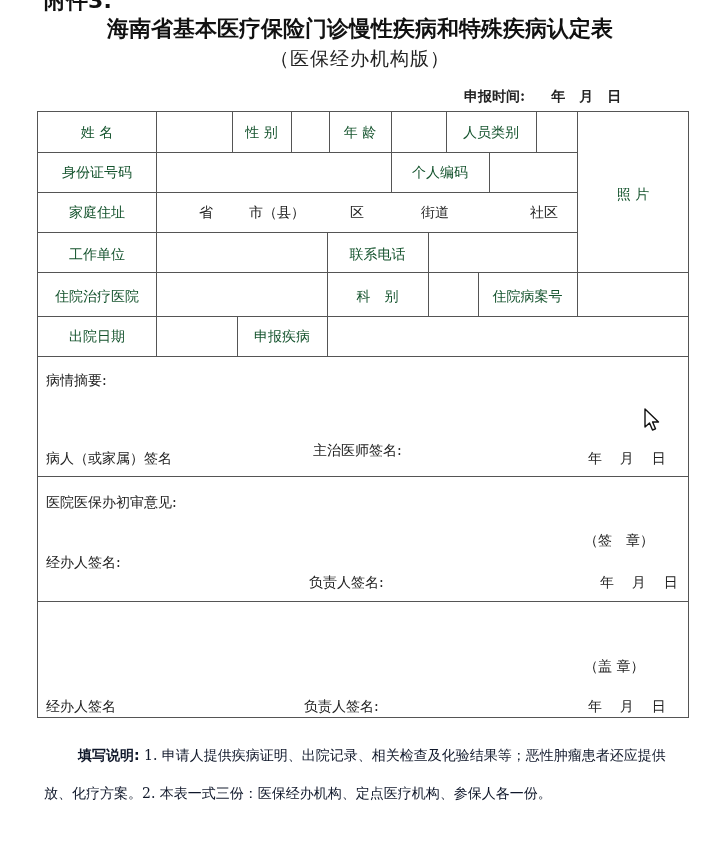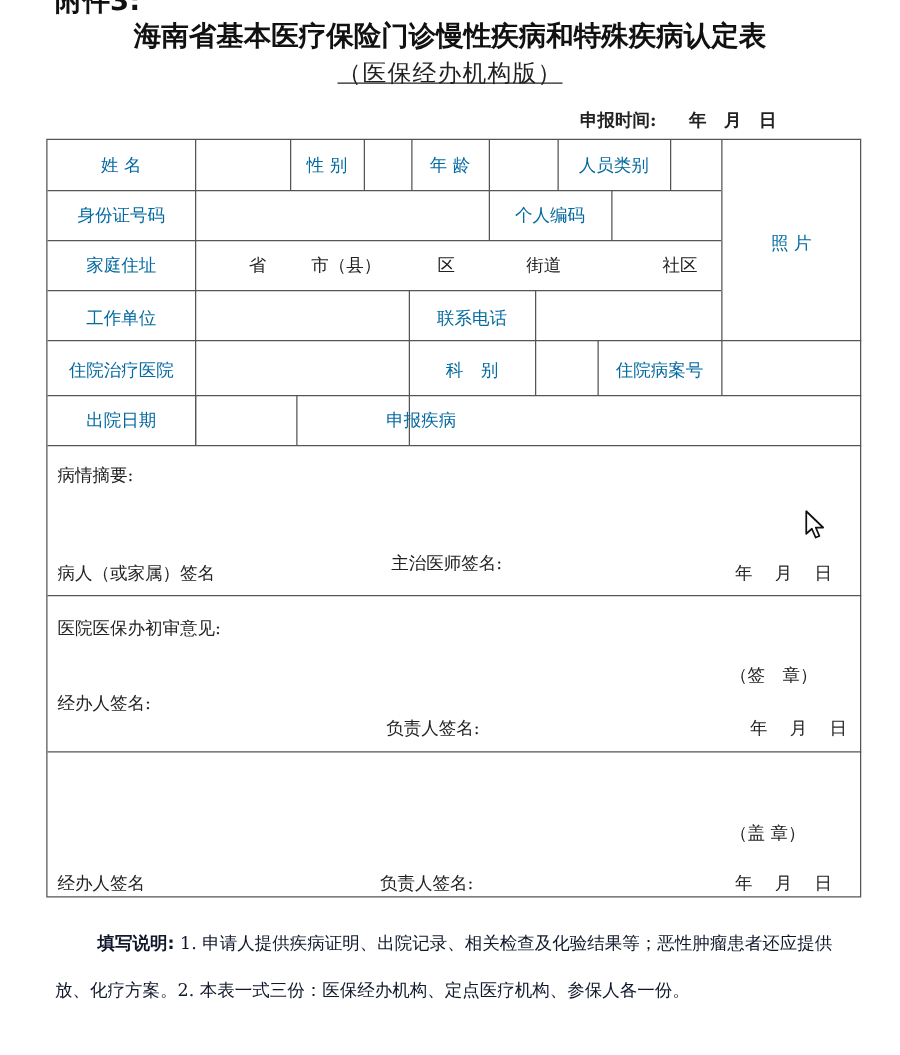--- a/index.html
+++ b/index.html
@@ -3,30 +3,30 @@
 <meta charset="utf-8">
 <style>
   html, body { margin:0; padding:0; background:#ffffff; }
   body { width:720px; height:844px; position:relative; overflow:hidden;
          font-family:"DejaVu Serif","Liberation Serif",serif; color:#222; }
   .abs { position:absolute; white-space:nowrap; }
   .attach { left:44px; top:-14px; font-size:22px; font-weight:bold; font-family:"DejaVu Sans","Liberation Sans",sans-serif; color:#111; }
   .title { left:0; width:720px; top:14px; text-align:center; font-size:22px; font-weight:bold;
            font-family:"DejaVu Sans","Liberation Sans",sans-serif; color:#111; letter-spacing:0px; }
   .subtitle { left:0; width:720px; top:46px; text-align:center; font-size:19px;
-              font-family:"DejaVu Sans","Liberation Sans",sans-serif; color:#222; letter-spacing:1px;text-decoration:underline; }
+              font-family:"DejaVu Sans","Liberation Sans",sans-serif; color:#222; letter-spacing:1px; }
   .apply-date { left:464px; top:88px; font-size:14px; color:#222;font-weight:bold; }
   .apply-date .gap { display:inline-block; width:26px; }
   .apply-date .sp { display:inline-block; width:14px; }
 
   .grid { position:absolute; left:37px; top:111px; width:652px; height:607px;
           border:1.5px solid #555; box-sizing:border-box; }
   .hl { position:absolute; height:0; border-top:1.5px solid #555; }
   .vl { position:absolute; width:0; border-left:1.5px solid #555; }
-  .cell { position:absolute; font-size:14px; color:#0369a1; white-space:nowrap; text-align:center; }
+  .cell { position:absolute; font-size:14px; color:#14532d; white-space:nowrap; text-align:center; }
   .lbl { position:absolute; font-size:14px; color:#222; white-space:nowrap; }
 
   .notes { position:absolute; left:44px; top:736px; width:630px; font-size:14px; line-height:38px; color:#0f172a; }
   .notes b { font-family:"DejaVu Sans","Liberation Sans",sans-serif; font-weight:bold; }
   .cursor { position:absolute; left:643px; top:408px; width:18px; height:26px; }
 </style>
 </head>
 <body>
 
 <div class="abs attach">附件3:</div>
@@ -95,21 +95,21 @@
 
   <div class="cell" style="left:0;width:118px;top:176px;">住院治疗医院</div>
   <div class="cell" style="left:118px;width:171px;top:172px;height:20px;"></div>
   <div class="cell" style="left:289px;width:101px;top:176px;">科　别</div>
   <div class="cell" style="left:390px;width:50px;top:172px;height:20px;"></div>
   <div class="cell" style="left:440px;width:99px;top:176px;">住院病案号</div>
   <div class="cell" style="left:539px;width:112px;top:172px;height:20px;"></div>
 
   <div class="cell" style="left:0;width:118px;top:216px;">出院日期</div>
   <div class="cell" style="left:118px;width:81px;top:214px;height:20px;"></div>
-  <div class="cell" style="left:212px;width:90px;top:216px;padding-left:42px;">申报疾病</div>
+  <div class="cell" style="left:199px;width:90px;top:216px;">申报疾病</div>
   <div class="cell" style="left:289px;width:362px;top:214px;height:20px;"></div>
 
   <div class="lbl" style="left:8px;top:260px;">病情摘要:</div>
   <div class="lbl" style="left:8px;top:338px;">病人（或家属）签名</div>
   <div class="lbl" style="left:275px;top:330px;">主治医师签名:</div>
   <div class="lbl" style="left:550px;top:338px;"><span>年</span>&nbsp;&nbsp;&nbsp;&nbsp;<span>月</span>&nbsp;&nbsp;&nbsp;&nbsp;<span>日</span></div>
 
   <div class="lbl" style="left:8px;top:382px;">医院医保办初审意见:</div>
   <div class="lbl" style="left:546px;top:420px;">（签　章）</div>
   <div class="lbl" style="left:8px;top:442px;">经办人签名:</div>

